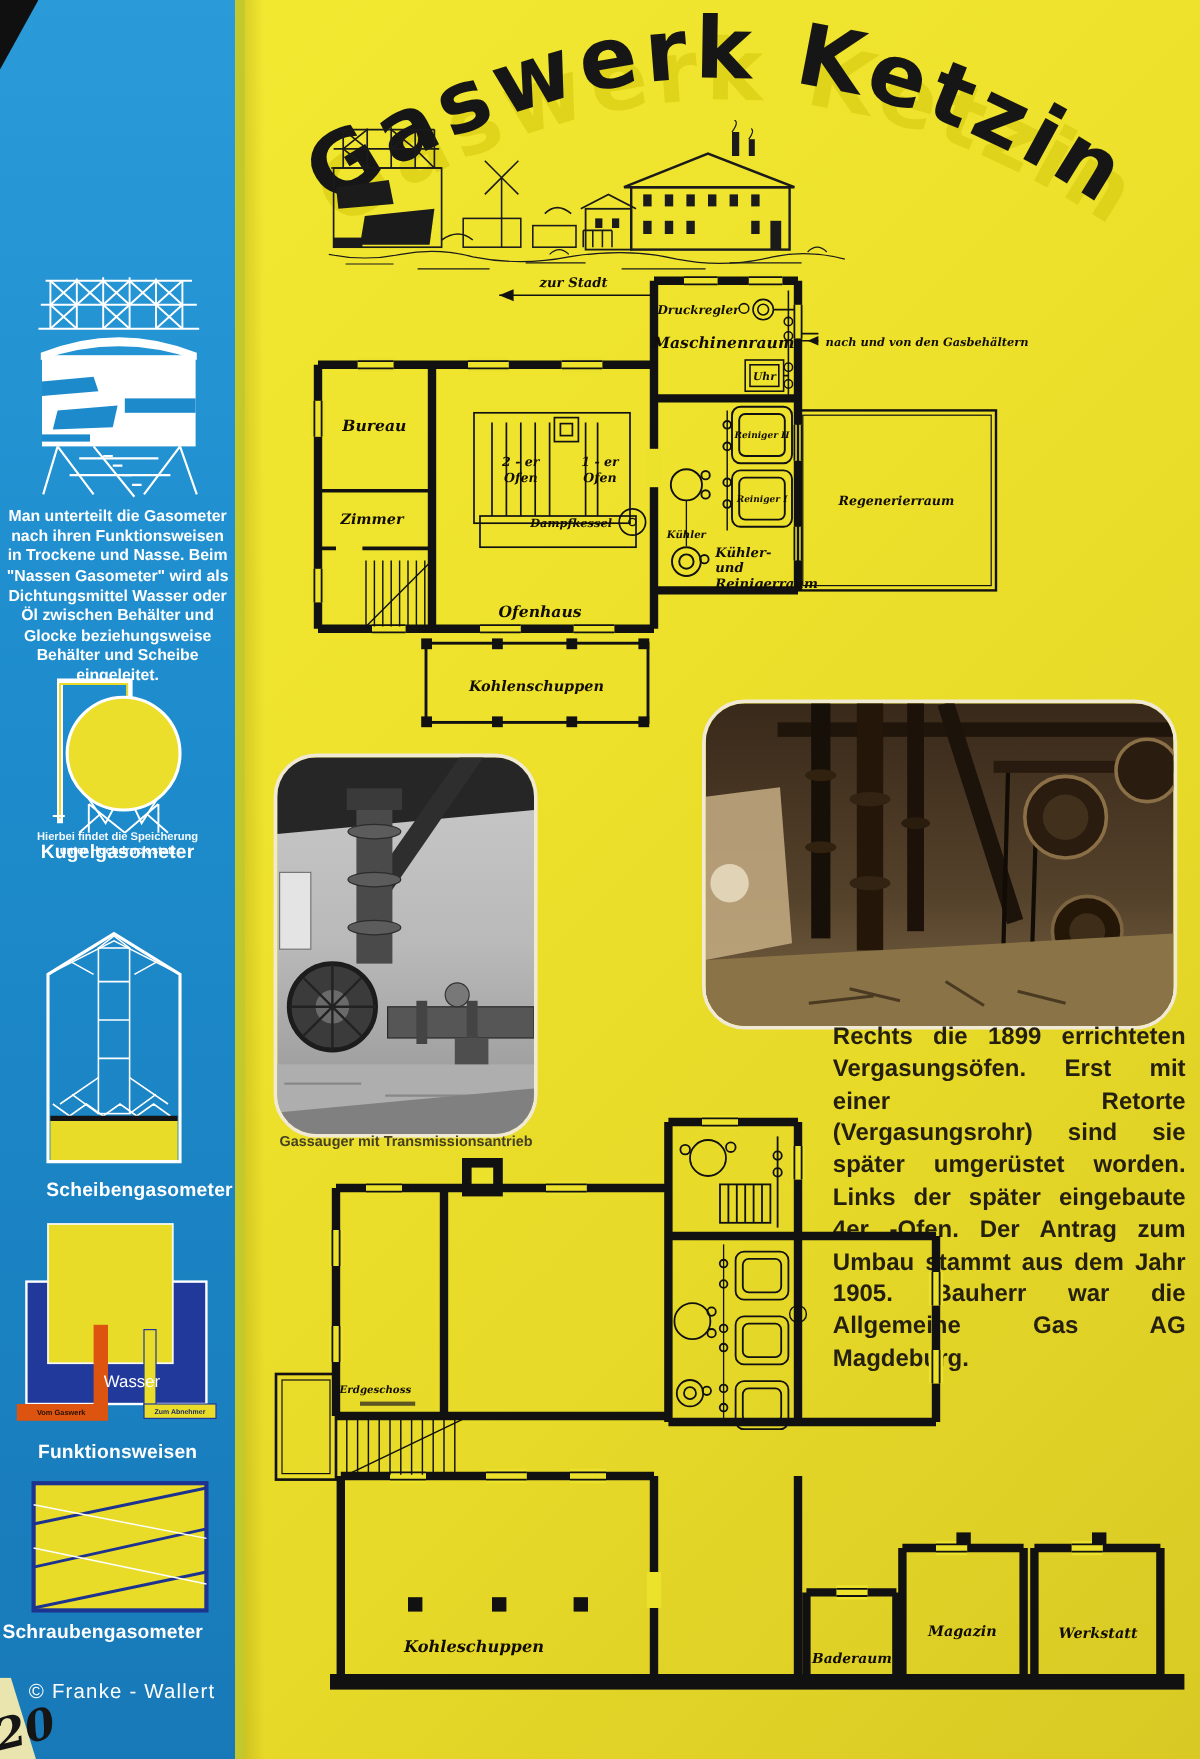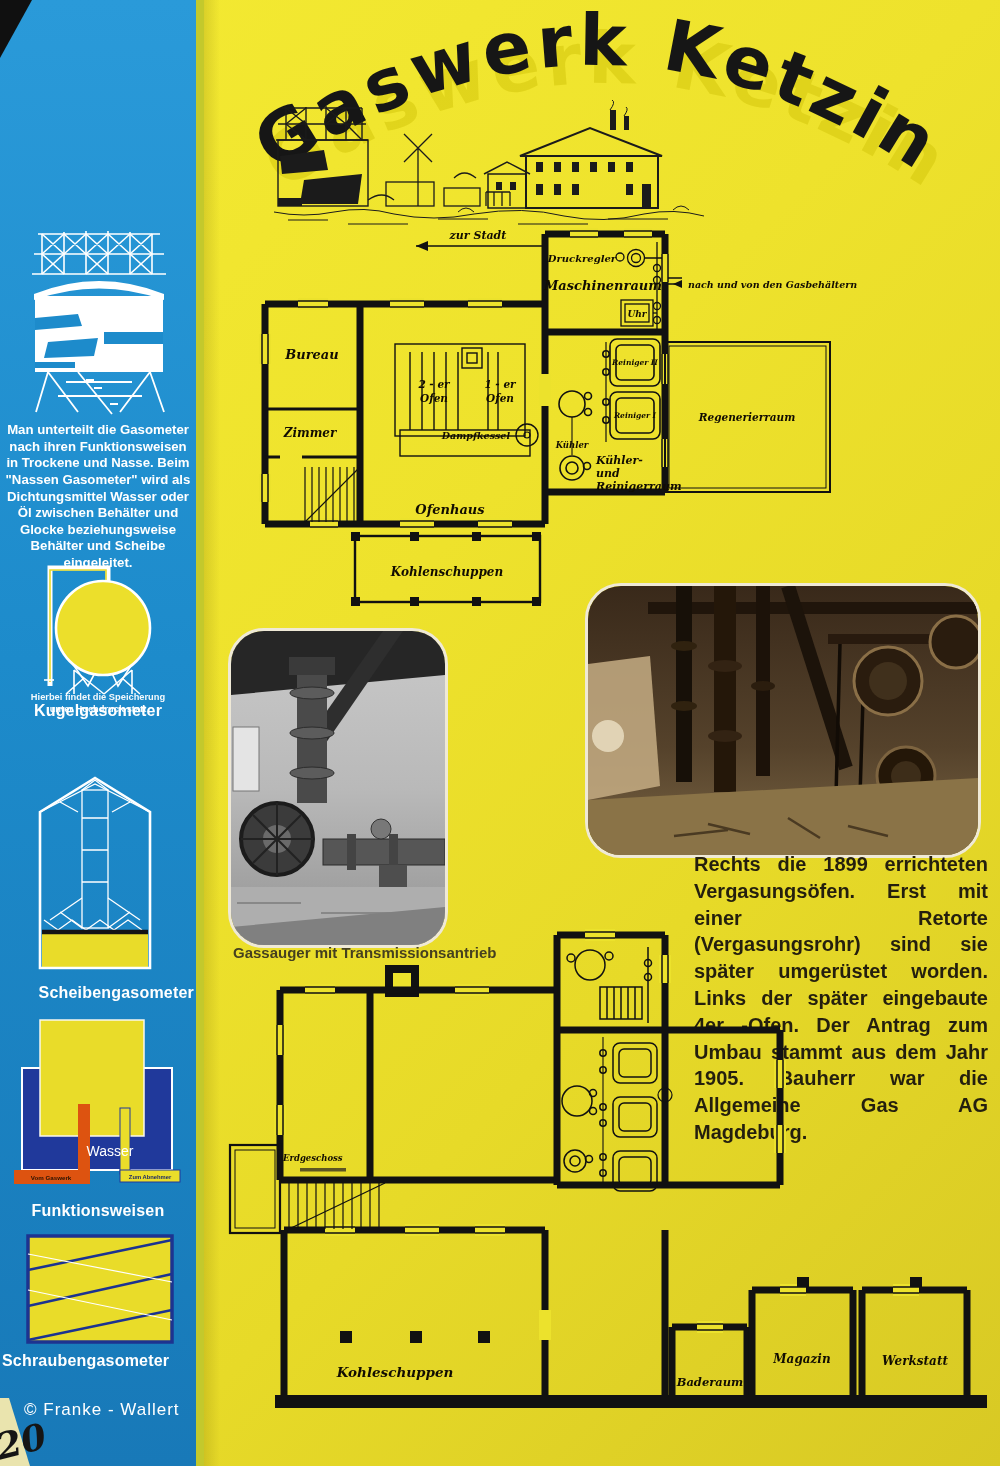--- a/index.html
+++ b/index.html
@@ -19,21 +19,21 @@
   .sb-label{font-size:16px;letter-spacing:.2px;}
   .sb-cap{font-size:9.3px;line-height:1.3;font-weight:bold;opacity:.95;}
   .sb-credit{position:absolute;left:24px;top:1400px;width:180px;color:#fff;font-size:17px;
     letter-spacing:1px;font-weight:normal;}
   .pale-wedge{position:absolute;left:0;top:1398px;width:30px;height:68px;background:#eae4ae;
     clip-path:polygon(0 0,30% 0,100% 100%,0 100%);}
   .hand20{position:absolute;left:-4px;top:1420px;font-family:"DejaVu Serif",serif;
     font-style:italic;font-weight:bold;font-size:36px;color:#151515;transform:rotate(-14deg);}
   
   .photo{position:absolute;border-radius:36px;overflow:hidden;border:3px solid #efe9d6;}
-  .caption{position:absolute;left:233px;top:944px;font-size:15px;font-weight:bold;color:#45401f;}
+  .caption{position:absolute;left:233px;top:944px;font-size:12px;font-weight:bold;color:#45401f;}
   .article{position:absolute;left:694px;top:851px;width:294px;font-size:20px;line-height:1.34;
     font-weight:bold;color:#241f0e;text-align:justify;}
   
   .fr{font-family:"DejaVu Serif",serif;font-style:italic;font-weight:bold;fill:#120d02;}
   .frs{font-family:"DejaVu Serif",serif;font-style:italic;font-weight:bold;fill:#120d02;}
   .title-main{font-family:"DejaVu Sans",sans-serif;font-weight:bold;font-size:71px;letter-spacing:5px;fill:#161616;}
   .title-ghost{font-family:"DejaVu Sans",sans-serif;font-weight:bold;font-size:71px;letter-spacing:5px;fill:#d9cc12;opacity:.65;}
   svg{display:block;}
 </style>
 </head>

